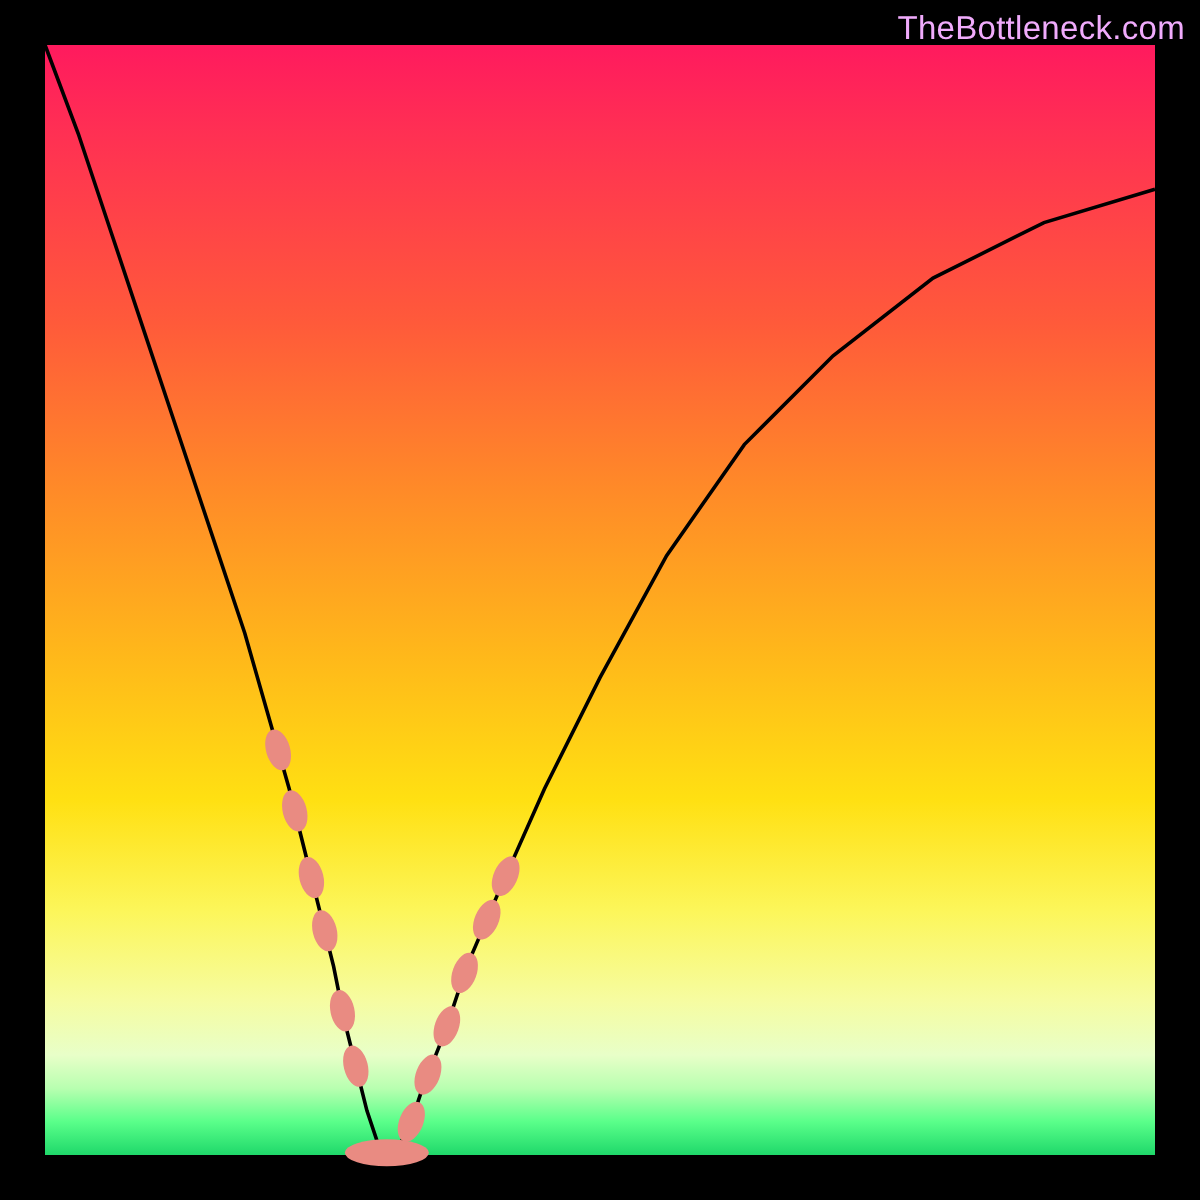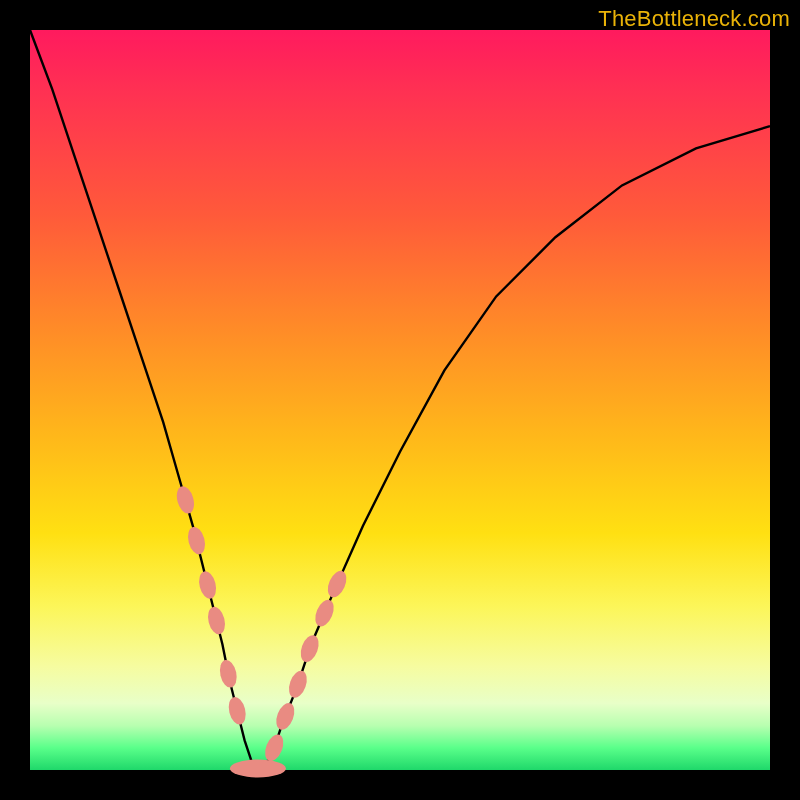--- a/index.html
+++ b/index.html
@@ -37,21 +37,21 @@
       #e8ffc8 91%,
       #b8ffb0 94%,
       #5aff8a 97%,
       #1fd86a 100%
     );
   }
   .attribution {
     position: absolute;
     top: 6px;
     right: 10px;
-    color: #eab308;
+    color: #f0abfc;
     font-size: 22px;
     font-weight: 500;
     letter-spacing: 0.2px;
   }
   svg.curve {
     position: absolute;
     left: 0;
     top: 0;
     width: 740px;
     height: 740px;

